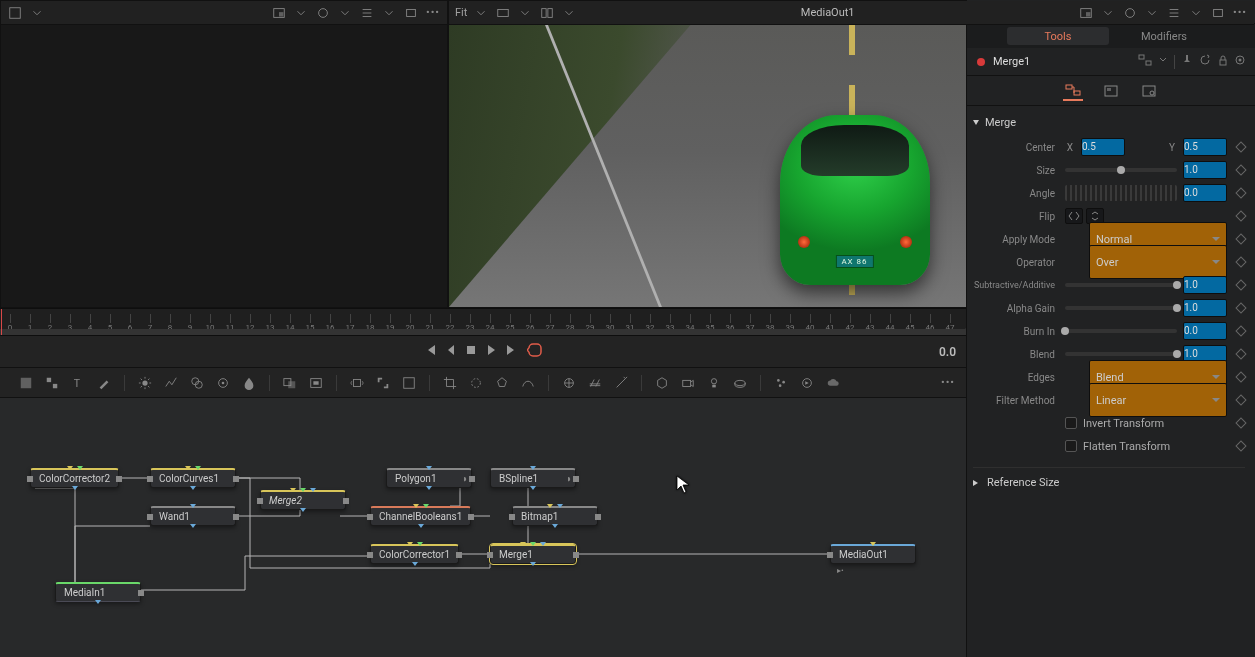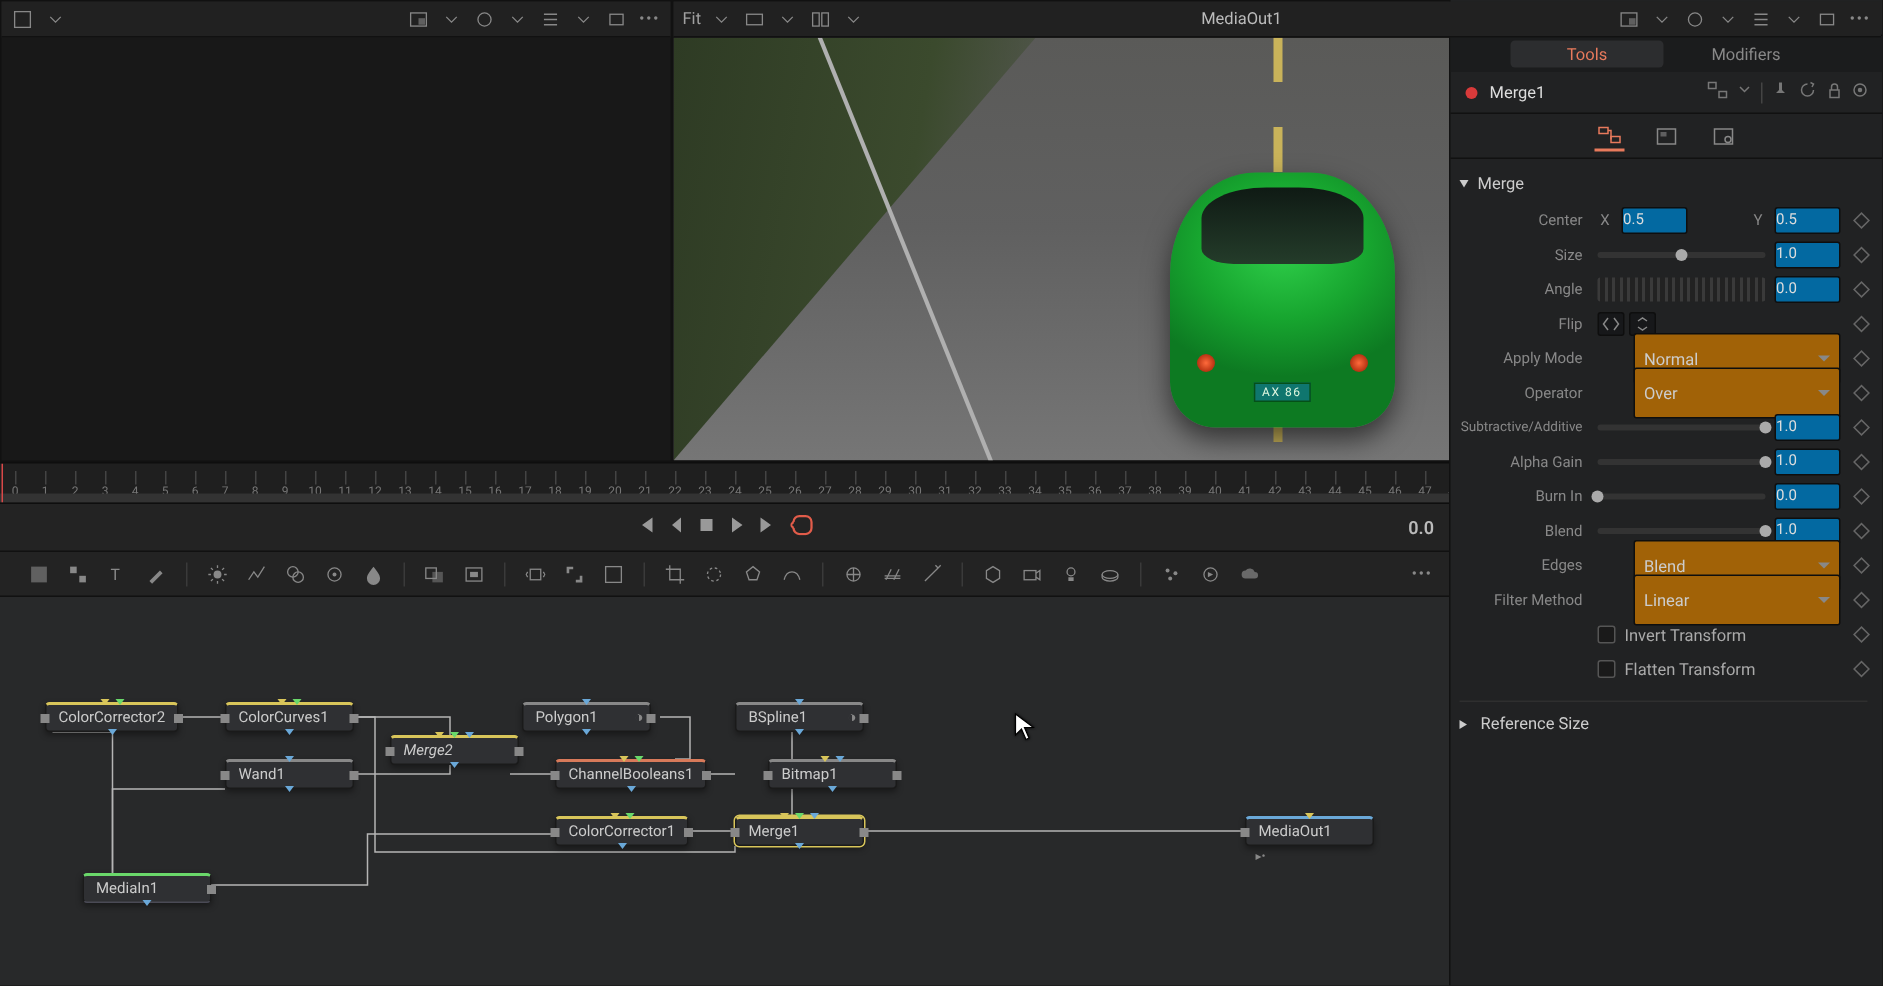--- a/index.html
+++ b/index.html
@@ -568,21 +568,21 @@
     <div class="ni">
         <span class="tri-y"></span>
         <span class="tri-g"></span>
         <span class="tri-b"></span>
       </div>
     <span>Merge2</span>
     <div class="sq"></div>
       <div class="sqL"></div>
       <div class="no"></div>
   </div>
-  <div class="node node-mask" style="left:348px;top:70px;">
+  <div class="node node-mask" style="left:386px;top:70px;">
     <div class="ni">
         <span class="tri-b"></span>
       </div>
     <span>Polygon1</span>
     <div class="sq"></div>
       <div class="no"></div>
     <span style="position:absolute;right:4px;color:#888">◑</span>
   </div>
   <div class="node node-warn" style="left:370px;top:108px;">
     <div class="ni">

